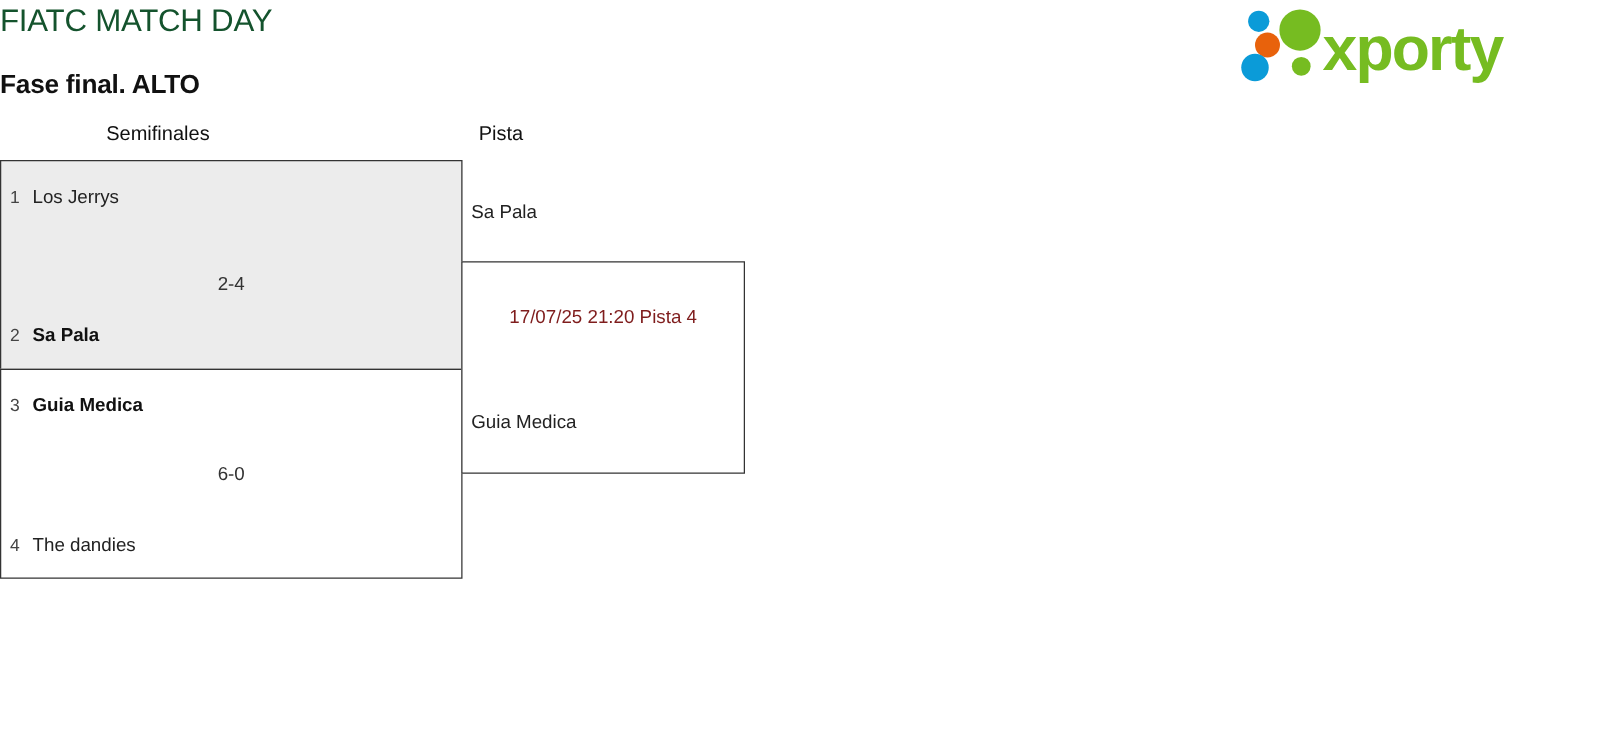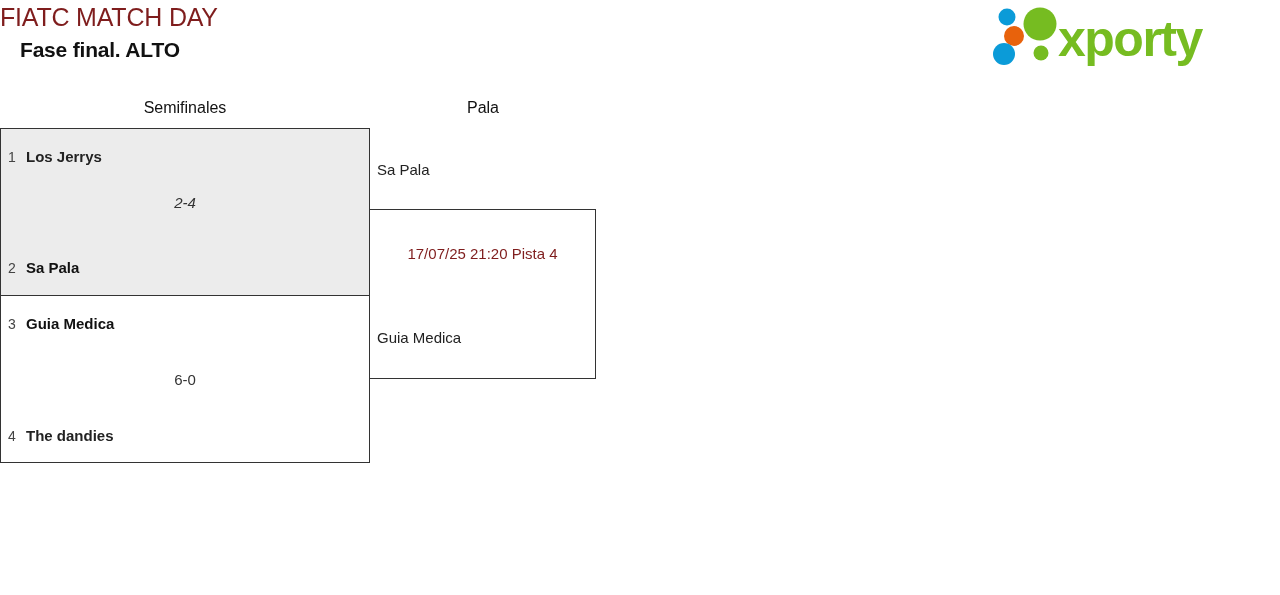--- a/index.html
+++ b/index.html
@@ -19,54 +19,52 @@
 
   
   #header-title {
     position: absolute;
     left: 0px;
     top: 2px;
     font-size: 25px;
     line-height: 30px;
     font-weight: 400;
     letter-spacing: -0.2px;
-    color: #7f1d1d;
+    color: #14532d;
     white-space: nowrap;
   }
   #header-subtitle {
     position: absolute;
     left: 0px;
-    top: 36px;
+    top: 54px;
     font-size: 21px;
     line-height: 28px;
     font-weight: 700;
     letter-spacing: -0.2px;
     color: #111111;
     white-space: nowrap;
-    padding-left: 20px;
   }
 
   
   #brand-logo {
     position: absolute;
     left: 988px;
     top: 4px;
     width: 226px;
     height: 66px;
   }
   #brand-logo svg { display: block; }
 
   
   .round-header {
     position: absolute;
     font-size: 16px;
     line-height: 20px;
     font-weight: 400;
     color: #111111;
-    text-align: center;
     white-space: nowrap;
   }
   #round-header-semis { left: 85px; top: 98px; width: 200px; }
   #round-header-final { left: 383px; top: 98px; width: 200px; }
 
   
   .match-box {
     position: absolute;
     box-sizing: border-box;
     border: 1px solid #333333;
@@ -97,38 +95,38 @@
     color: #222222;
     white-space: nowrap;
   }
   .team-seed {
     display: inline-block;
     width: 18px;
     font-weight: 400;
     color: #444444;
     font-size: 14px;
   }
-  .team-name { font-weight: 700; }
+  .team-name { font-weight: 400; }
   .team-name.winner { font-weight: 700; color: #111111; }
 
   #sf1-team-top    { left: 8px;  top: 148px; }
   #sf1-team-bottom { left: 8px;  top: 259px; }
   #sf2-team-top    { left: 8px;  top: 315px; }
   #sf2-team-bottom { left: 8px;  top: 427px; }
 
   .match-score {
     position: absolute;
     font-size: 15px;
     line-height: 18px;
     color: #333333;
     text-align: center;
     width: 120px;
     white-space: nowrap;
   }
-  #sf1-score { left: 125px; top: 194px; font-style: italic; }
+  #sf1-score { left: 125px; top: 219px; }
   #sf2-score { left: 125px; top: 371px; }
 
   
   .final-team {
     position: absolute;
     font-size: 15px;
     line-height: 18px;
     color: #222222;
     font-weight: 400;
     white-space: nowrap;
@@ -159,21 +157,21 @@
     <circle cx="19" cy="13" r="8.5" fill="#0b9bd8"></circle>
     <circle cx="26" cy="32" r="10" fill="#e8620c"></circle>
     <circle cx="16" cy="50" r="11" fill="#0b9bd8"></circle>
     <circle cx="52" cy="20" r="16.5" fill="#76bc21"></circle>
     <circle cx="53" cy="49" r="7.5" fill="#76bc21"></circle>
     <text x="70" y="52" font-family="Liberation Sans, sans-serif" font-size="50" font-weight="700" fill="#76bc21" letter-spacing="-1.5">xporty</text>
   </svg>
 </div>
 
 <div id="round-header-semis" class="round-header">Semifinales</div>
-<div id="round-header-final" class="round-header">Pala</div>
+<div id="round-header-final" class="round-header">Pista</div>
 
 <div id="match-sf1" class="match-box"></div>
 <div id="sf1-team-top" class="team-line">
   <span class="team-seed">1</span>
   <span class="team-name">Los Jerrys</span>
 </div>
 <div id="sf1-score" class="match-score">2-4</div>
 <div id="sf1-team-bottom" class="team-line">
   <span class="team-seed">2</span>
   <span class="team-name winner">Sa Pala</span>

